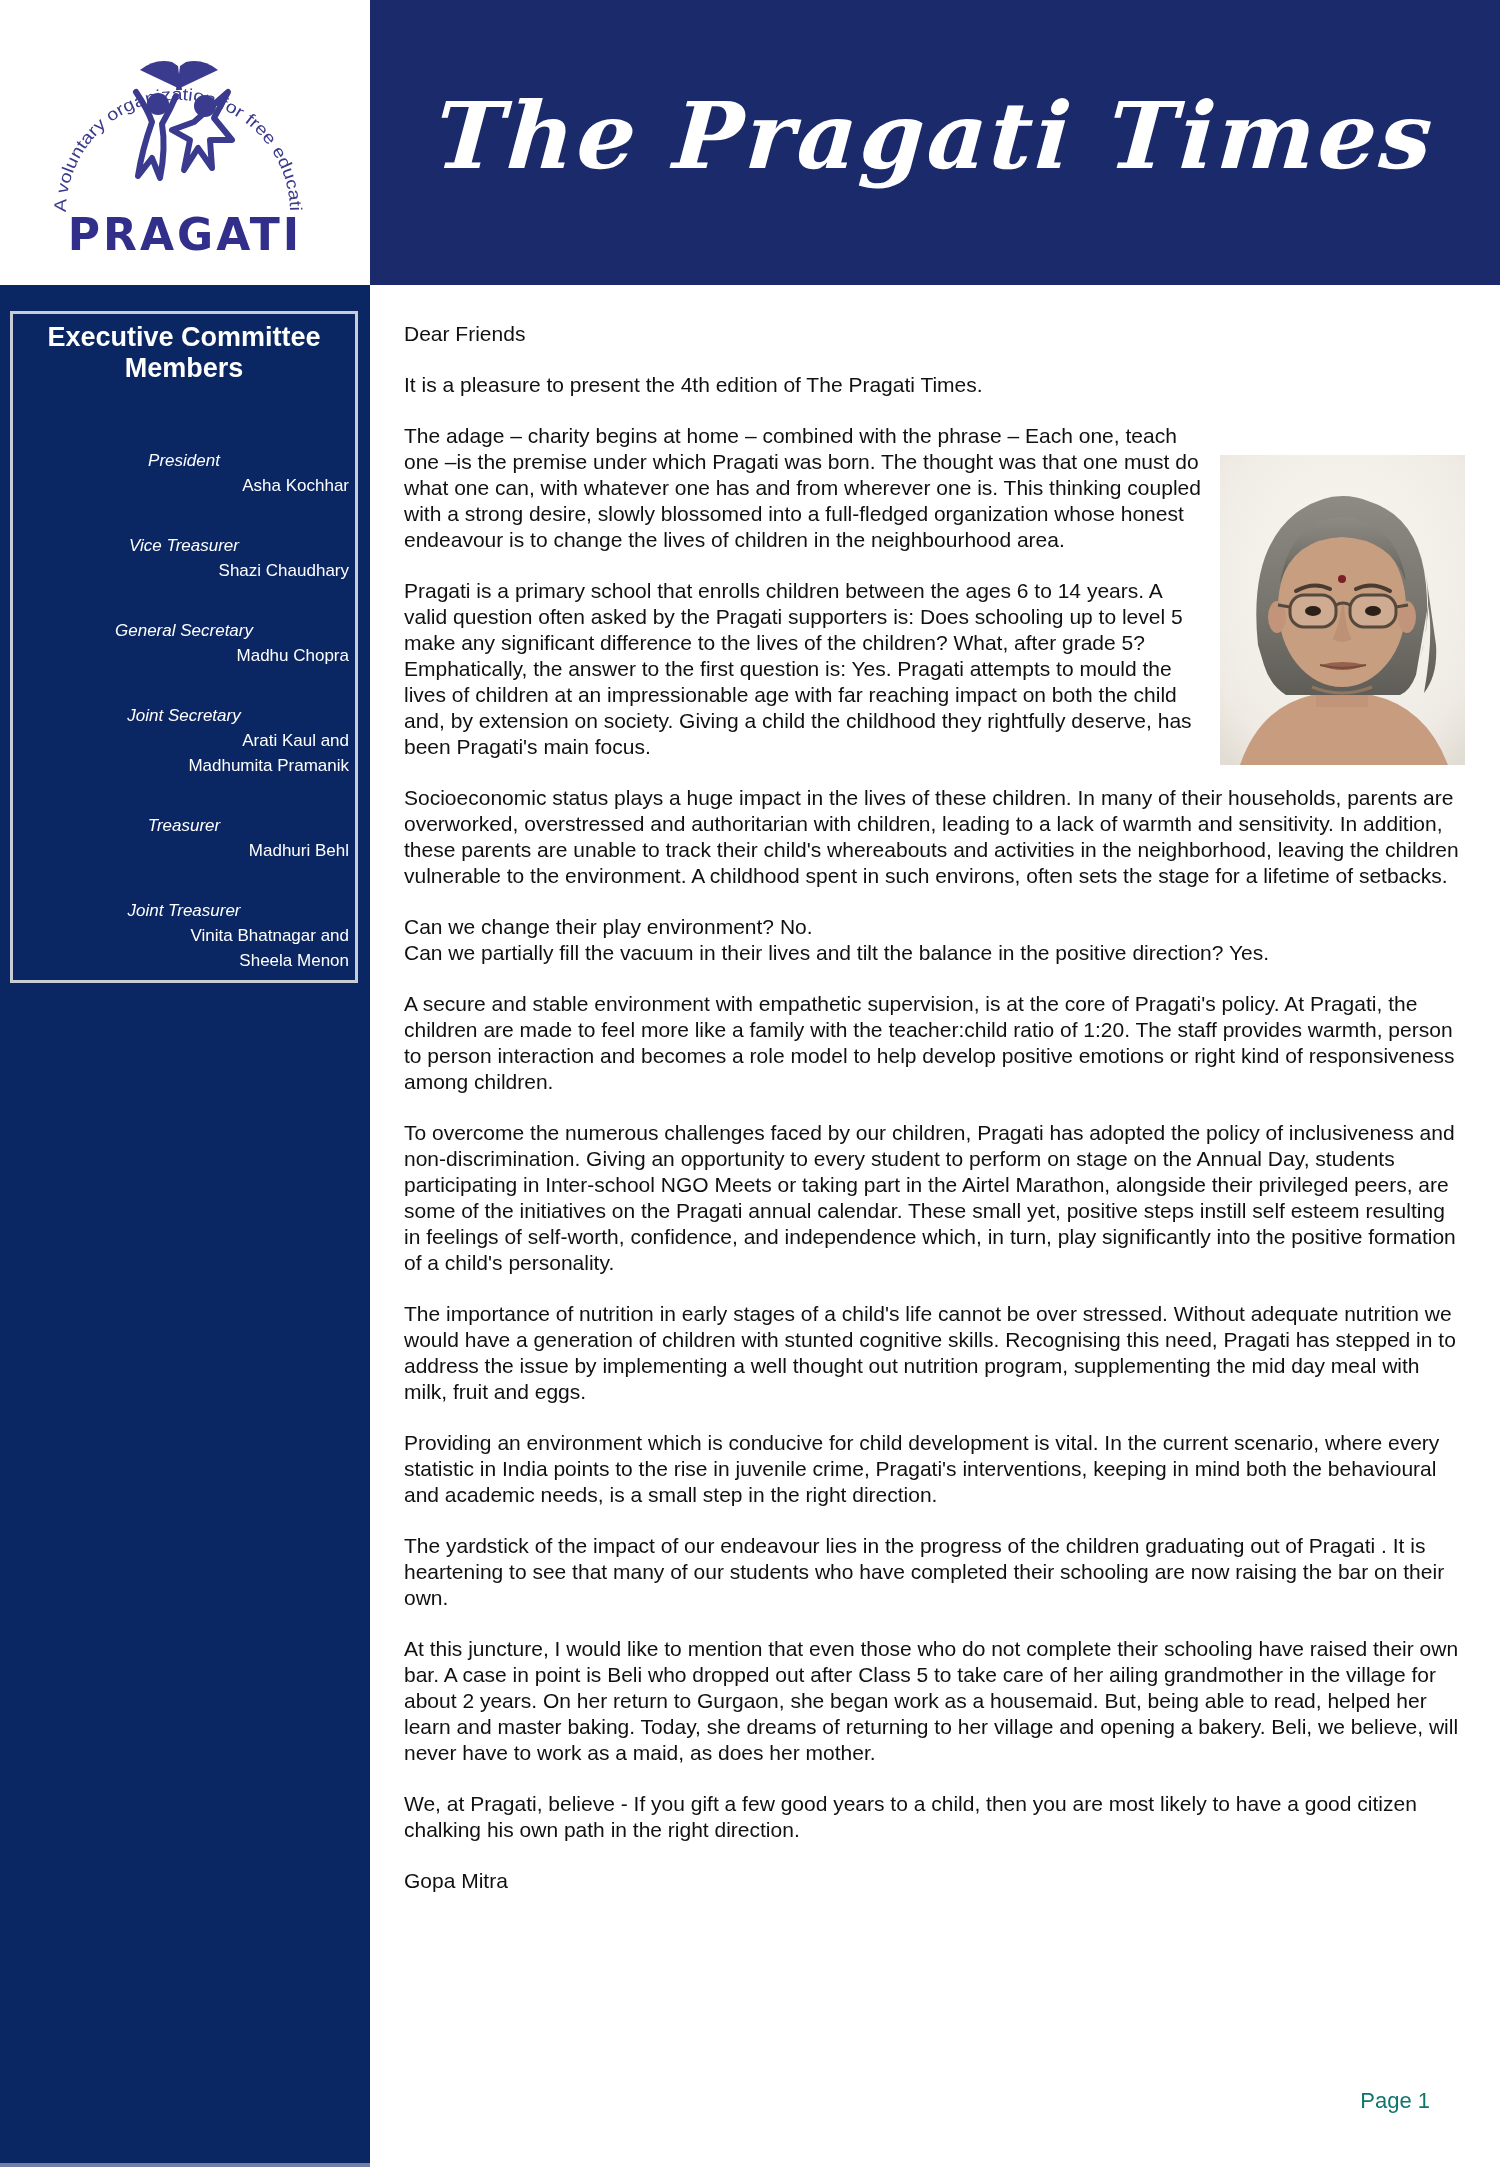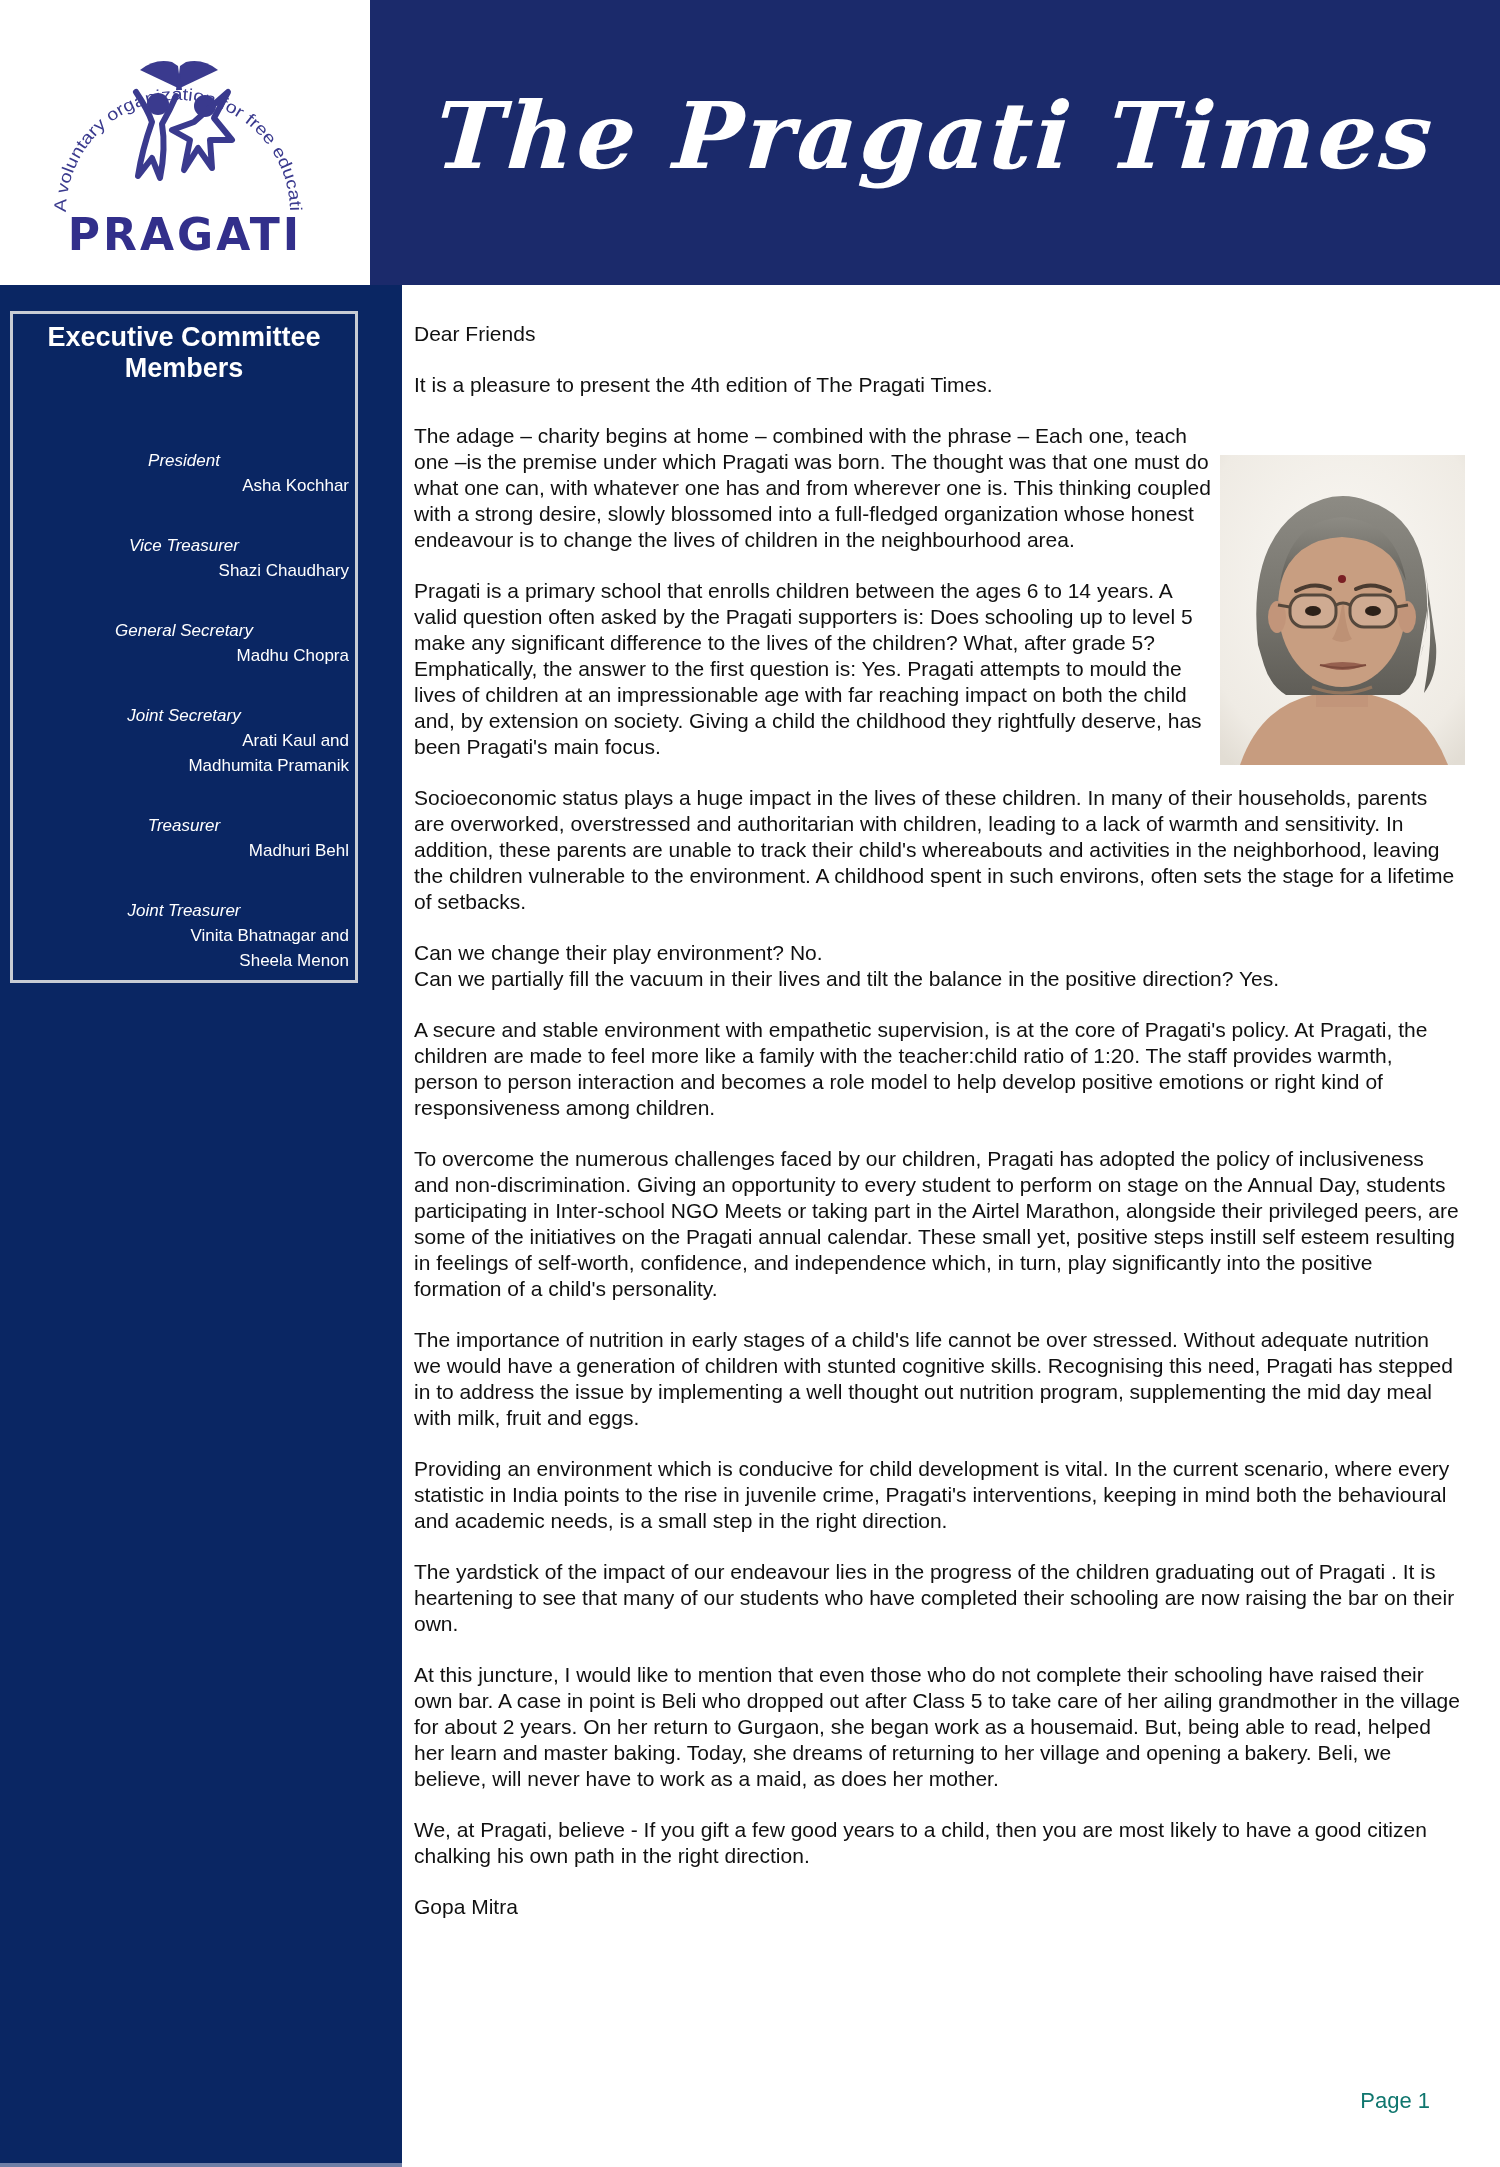--- a/index.html
+++ b/index.html
@@ -17,38 +17,38 @@
     display:flex;align-items:center;justify-content:center;
     color:#ffffff;font-family:"DejaVu Serif",serif;font-style:italic;font-weight:bold;
     font-size:92px;letter-spacing:3px;padding-bottom:14px;box-sizing:border-box;
     transform:skewX(-4deg);
   }
   .logo-box{
     position:absolute;left:0;top:0;width:370px;height:285px;background:#ffffff;
   }
   
   .sidebar{
-    position:absolute;left:0;top:285px;width:402px;height:1882px;
+    position:absolute;left:0;top:285px;width:370px;height:1882px;
     background:#0a2663;box-sizing:border-box;border-bottom:4px solid #6f7fa6;
   }
   .committee-box{
     position:absolute;left:10px;top:26px;width:348px;height:672px;
     border:3px solid #c8ccd4;box-sizing:border-box;
     color:#ffffff;text-align:center;
   }
   .committee-title{
     font-size:27px;font-weight:bold;line-height:31px;margin:8px 10px 64px;
   }
   .member-group{margin:0 6px 35px;font-size:17px;line-height:25px;}
   .member-role{font-style:italic;display:block;}
   .member-names{display:block;white-space:pre-line;text-align:right;}
   
   .content{
     position:absolute;left:370px;top:285px;width:1130px;box-sizing:border-box;
-    padding:36px 40px 0 44px;color:#111111;
+    padding:36px 40px 0 34px;color:#111111;
   }
   .para{
     font-size:21px;line-height:26px;margin:0 0 25px 0;white-space:pre-line;
   }
   .para.narrow{width:800px;}
   .portrait{
     position:absolute;left:850px;top:170px;width:245px;height:310px;
   }
   .page-num{
     position:absolute;right:70px;top:2088px;font-size:22px;color:#0f766e;

